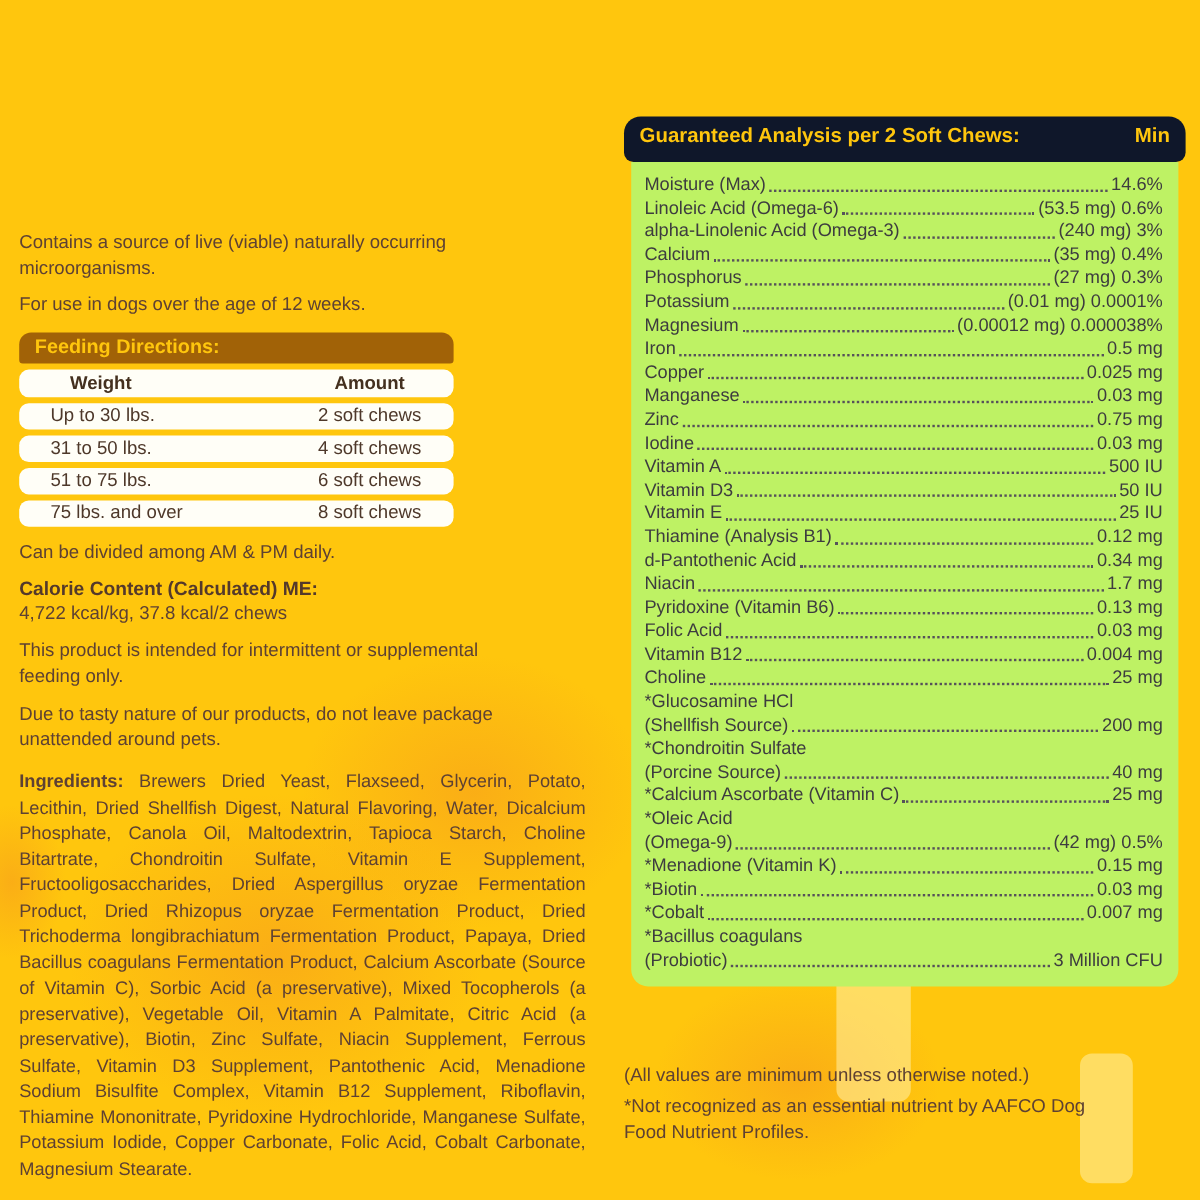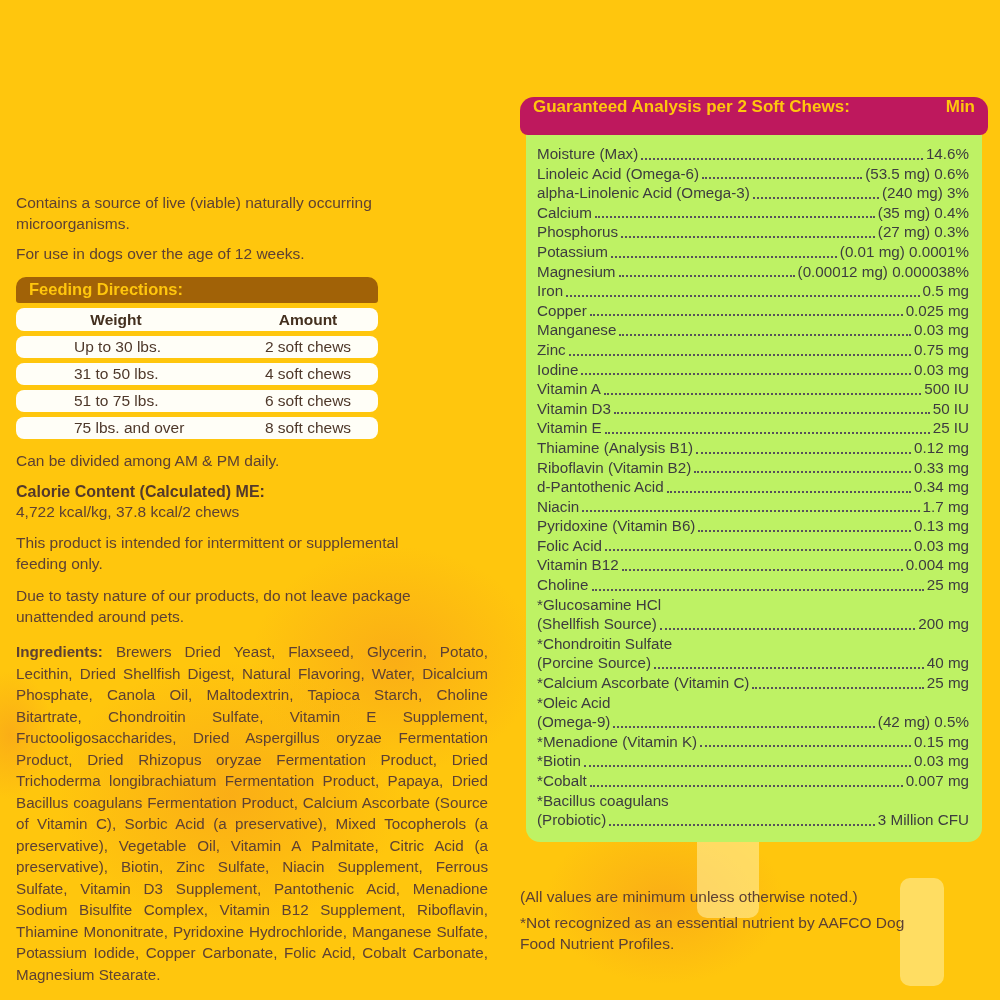--- a/index.html
+++ b/index.html
@@ -19,42 +19,42 @@
   .intro1{max-width:402px;line-height:21px;margin-bottom:9px !important;}
   .intro2{line-height:21px;margin-bottom:13px !important;}
 
   .feeding-bar{
     width:349px;background:#a16207;color:#ffc60d;font-weight:700;font-size:16.5px;
     border-radius:10px 10px 3px 3px;padding:3px 0 4px 13px;margin-bottom:5px;
   }
   .f-table{width:362px;}
   .f-row{
     position:relative;background:#fffef7;border-radius:8px;margin-bottom:5px;
-    height:22px;display:flex;align-items:center;color:#4e382a;font-size:15.5px;padding-left:32px;
+    height:22px;display:flex;align-items:center;color:#4e382a;font-size:15.5px;
   }
   .f-row .f-label{padding-left:26px;}
   .f-row.hdr{height:23px;font-weight:700;color:#44301f;}
   .f-row.hdr .f-label{padding-left:0;width:136px;text-align:center;}
   .f-amount{position:absolute;left:232px;top:50%;transform:translateY(-50%);width:120px;text-align:center;}
 
   .divided{margin:12px 0 11px !important;line-height:20px;}
   .cal-head{font-weight:700;font-size:16px;line-height:20px;color:#54392b;}
   .cal-val{line-height:20px;margin-bottom:10px !important;}
   .note{max-width:435px;line-height:21px;margin-bottom:11px !important;}
 
   .ingredients{
     width:472px;text-align:justify;line-height:21.5px;font-size:15.2px;margin-top:14px !important;
   }
   .ingredients .bold{font-weight:700;}
 
   
   .panel-wrap{position:absolute;left:520px;top:97px;width:468px;z-index:2;}
   .panel-header{
-    background:#be185d;border-radius:14px 14px 8px 8px;height:38px;box-sizing:border-box;
-    display:flex;justify-content:space-between;align-items:flex-start;padding:0 13px;
+    background:#0f172a;border-radius:14px 14px 8px 8px;height:38px;box-sizing:border-box;
+    display:flex;justify-content:space-between;align-items:flex-end;padding:12px 13px;
     color:#ffc60d;font-weight:700;font-size:17px;
   }
   .panel-body{
     background:#bef264;margin:0 6px;border-radius:0 0 14px 14px;
     padding:9px 13px 12px 11px;box-sizing:border-box;color:#3d3c3f;
   }
   .ga-row{font-size:15.2px;}
   .ga-pre,.ga-line{line-height:19.6px;}
   .ga-line{display:flex;align-items:baseline;}
   .ga-name{white-space:nowrap;}
@@ -263,28 +263,20 @@
 
         <div class="ga-row">
 
           <div class="ga-line">
             <span class="ga-name">Thiamine (Analysis B1)</span>
             <span class="ga-leader"></span>
             <span class="ga-value">0.12 mg</span>
           </div>
         </div>
 
-        <div class="ga-row">
-
-          <div class="ga-line">
-            <span class="ga-name">Riboflavin (Vitamin B2)</span>
-            <span class="ga-leader"></span>
-            <span class="ga-value">0.33 mg</span>
-          </div>
-        </div>
 
         <div class="ga-row">
 
           <div class="ga-line">
             <span class="ga-name">d-Pantothenic Acid</span>
             <span class="ga-leader"></span>
             <span class="ga-value">0.34 mg</span>
           </div>
         </div>
 

